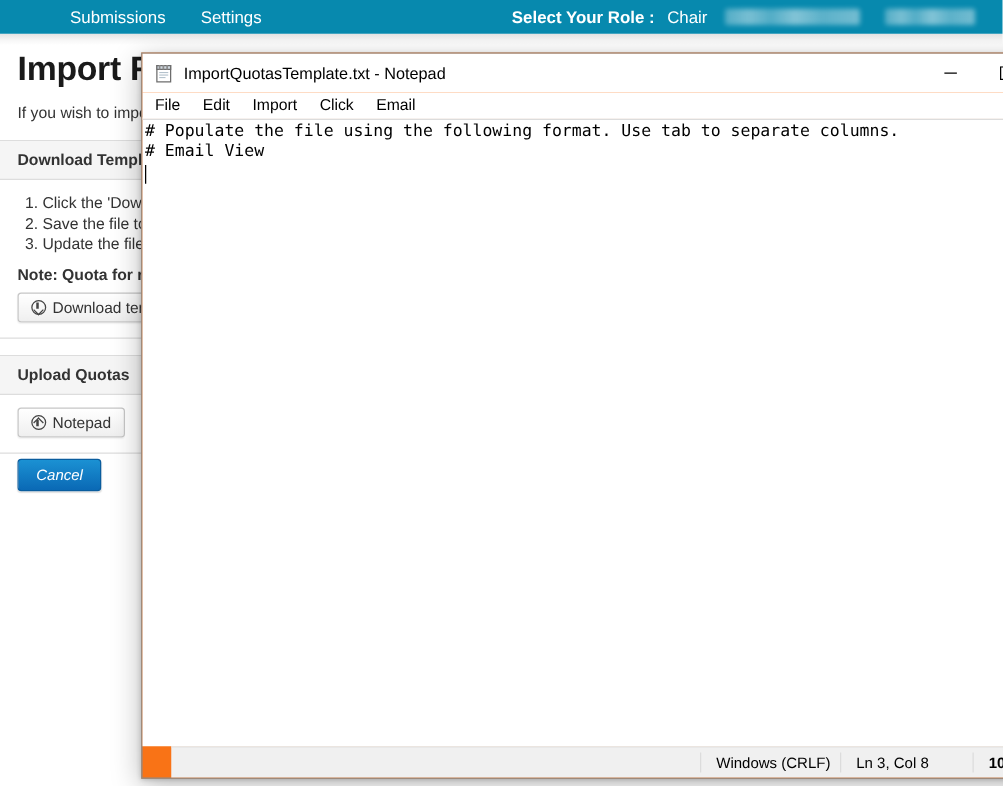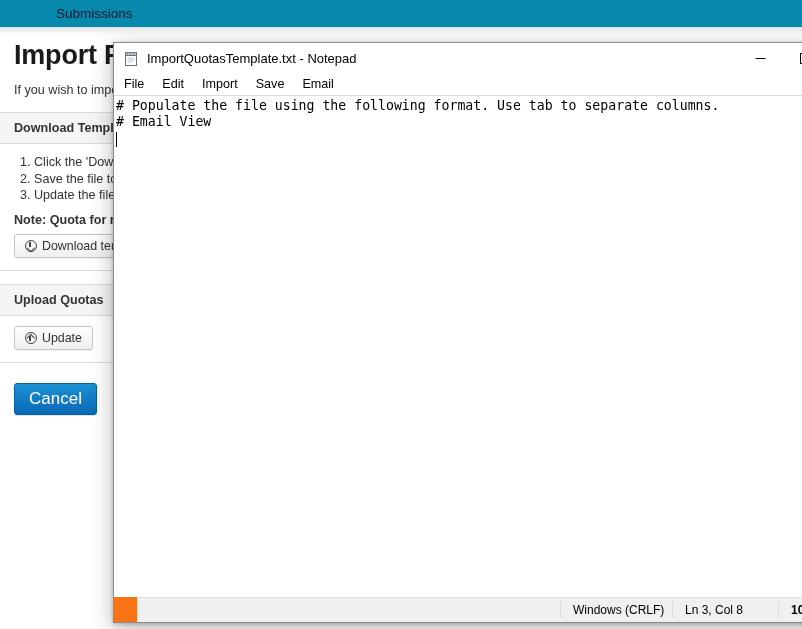--- a/index.html
+++ b/index.html
@@ -25,21 +25,21 @@
     padding: 0 0 0 0;
     position: relative;
     z-index: 2;
   }
   .nav-left {
     display: flex; align-items: center;
     margin-left: 42px;
     gap: 0px;
   }
   .nav-item {
-    color: #0f172a;
+    color: #ffffff;
     font-size: 13.5px;
     padding: 0 14px;
     line-height: 27px;
     white-space: nowrap;
     cursor: pointer;
   }
   .nav-item .caret {
     display: inline-block;
     margin-left: 4px;
     border-left: 4px solid transparent;
@@ -208,25 +208,26 @@
     border-top: 1.6px solid #444;
     transform: rotate(45deg);
   }
 
   .btn-primary {
     display: inline-block;
     background: linear-gradient(180deg,#1b91d3 0%, #0a69b5 100%);
     border: 1px solid #0a5d9e;
     border-radius: 3px;
     color: #ffffff;
-    font-size: 17px;
+    font-size: 12px;
     padding: 5px 14px;
-    margin-top: 20px;
+    margin-top: 4px;
     cursor: pointer;
     box-shadow: 0 1px 1px rgba(0,0,0,.12);
+    font-style: italic;
   }
 
   
   #notepad {
     position: absolute;
     left: 113px; top: 42px;
     width: 761px; height: 581px;
     background: #f97316;
     border: 1px solid #888c8d;
     box-shadow: 0 6px 22px rgba(0,0,0,.28), 0 1px 4px rgba(0,0,0,.22);
@@ -358,20 +359,37 @@
 </style>
 </head>
 <body>
 
 <div id="page">
 
   <div class="navbar">
     <div class="nav-left">
       <div class="nav-item">
         <span>Submissions</span>
+      </div>
+      <div class="nav-item">
+        <span>Settings</span>
+      </div>
+    </div>
+    <div class="nav-right">
+      <span class="nav-role-label">Select Your Role :</span>
+      <div class="nav-role-value">
+        <span>Chair</span><span class="caret"></span>
+      </div>
+      <div class="nav-blur">
+        <span class="blur-bar b1"></span>
+        <span class="caret" style="margin-left:8px;"></span>
+      </div>
+      <div class="nav-blur">
+        <span class="blur-bar b2"></span>
+        <span class="caret" style="margin-left:8px;"></span>
       </div>
     </div>
   </div>
   <div class="page-shadow"></div>
 
   <div class="content">
     <h1 class="page-title">Import Reviewer Quotas</h1>
     <p class="intro">If you wish to import reviewer quotas, first download the template file from this page and upload the template file with quota values.</p>
 
     <div class="panel">
@@ -388,21 +406,21 @@
           <span>Download template</span>
         </button>
       </div>
     </div>
 
     <div class="panel">
       <div class="panel-head">Upload Quotas</div>
       <div class="panel-body">
         <button class="btn-default">
           <span class="ico-up"></span>
-          <span>Update</span>
+          <span>Notepad</span>
         </button>
       </div>
     </div>
 
     <button class="btn-primary">Cancel</button>
   </div>
 </div>
 
 <div id="notepad">
 
@@ -437,21 +455,21 @@
             <line x1="10.5" y1="0.5" x2="0.5" y2="10.5" stroke="#000" stroke-width="1"></line>
           </svg>
       </div>
     </div>
   </div>
 
   <div class="np-menu">
     <div class="np-menu-item">File</div>
     <div class="np-menu-item">Edit</div>
     <div class="np-menu-item">Import</div>
-    <div class="np-menu-item">Save</div>
+    <div class="np-menu-item">Click</div>
     <div class="np-menu-item">Email</div>
   </div>
 
   <div class="np-body">
     <div class="np-text"><span># Populate the file using the following format. Use tab to separate columns.</span>
 <span># Email View</span>
 <span class="caret-bar"></span></div>
     <div class="np-scroll">
       <div class="sb-arrow">▲</div>
       <div class="sb-arrow">▼</div>

